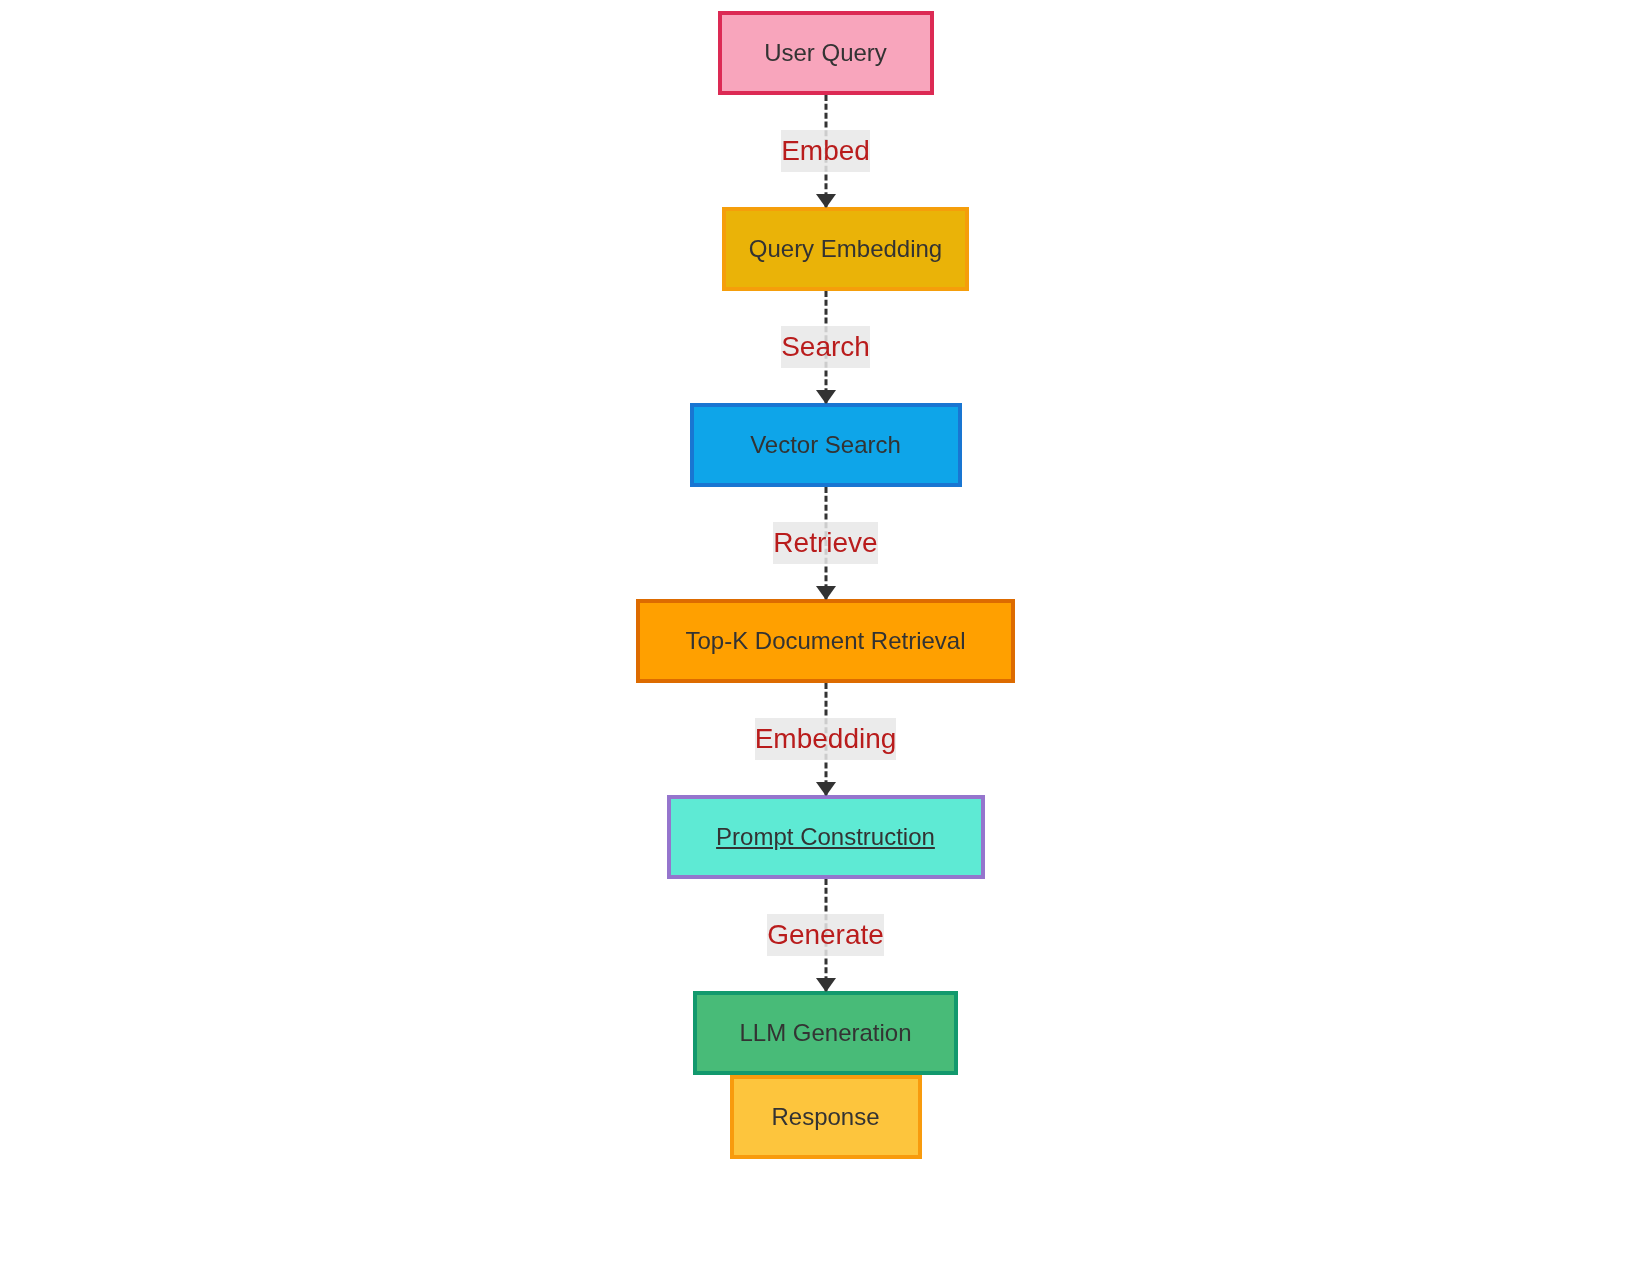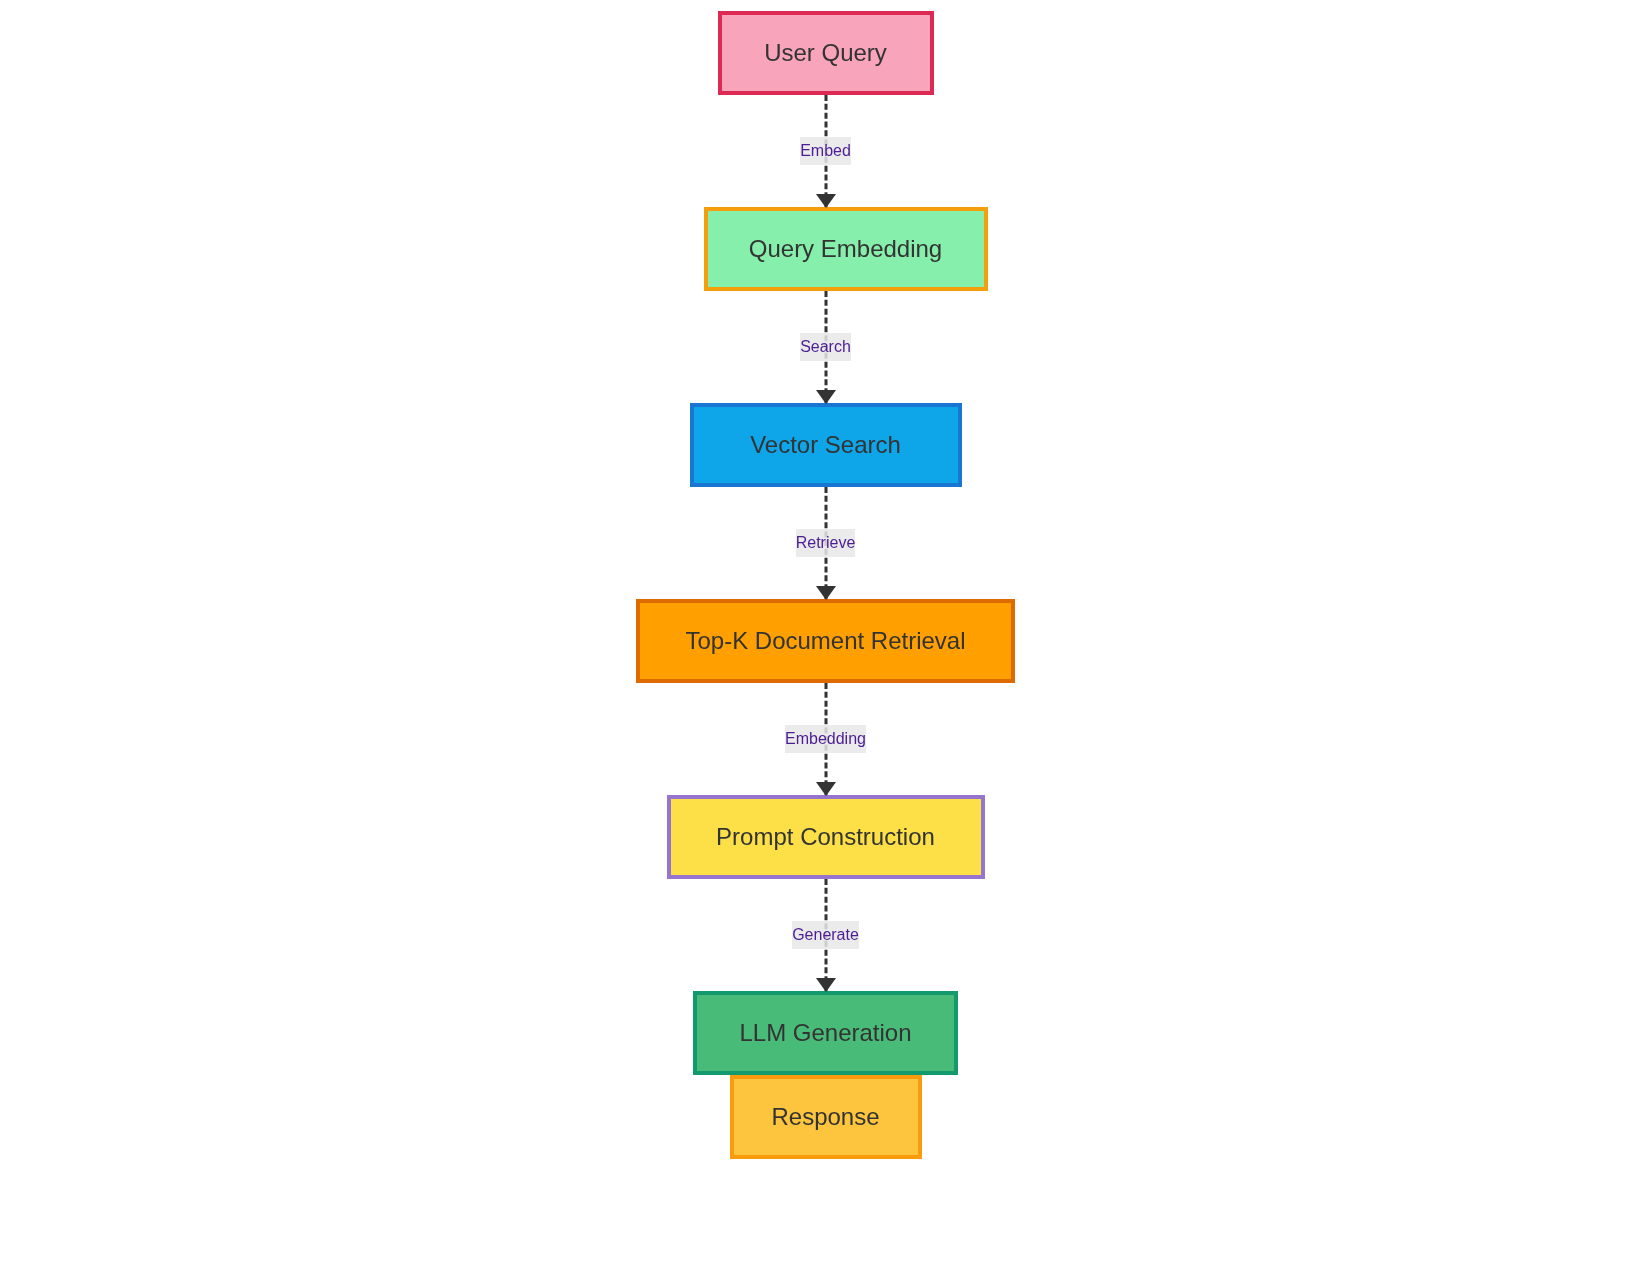--- a/index.html
+++ b/index.html
@@ -62,43 +62,43 @@
     width: 0;
     height: 0;
     border-left: 10px solid transparent;
     border-right: 10px solid transparent;
     border-top: 14px solid #333333;
   }
   .edge-label {
     position: relative;
     z-index: 2;
     background: rgba(232, 232, 232, 0.85);
-    color: #4c1d95;
-    font-size: 16px;
+    color: #b91c1c;
+    font-size: 28px;
     padding: 4px 0;
     line-height: 1.2;
   }
 </style>
 </head>
 <body>
 
 <div class="canvas">
   <div class="flow">
 
     <div class="node" style="width: 216px; background: rgb(248, 165, 188); border-color: rgb(220, 42, 84);">
       <span>User Query</span>
     </div>
 
     <div class="edge">
       <div class="edge-line"></div>
       <div class="edge-arrowhead"></div>
       <span class="edge-label">Embed</span>
     </div>
 
-    <div class="node" style="width: 284px; background: #86efac; border-color: rgb(245, 158, 11); margin-left: 40px;">
+    <div class="node" style="width: 247px; background: #eab308; border-color: rgb(245, 158, 11); margin-left: 40px;">
       <span>Query Embedding</span>
     </div>
 
     <div class="edge">
       <div class="edge-line"></div>
       <div class="edge-arrowhead"></div>
       <span class="edge-label">Search</span>
     </div>
 
     <div class="node" style="width: 272px; background: #0ea5e9; border-color: rgb(25, 118, 210);">
@@ -114,21 +114,21 @@
     <div class="node" style="width: 379px; background: rgb(255, 160, 0); border-color: rgb(221, 107, 0);">
       <span>Top-K Document Retrieval</span>
     </div>
 
     <div class="edge">
       <div class="edge-line"></div>
       <div class="edge-arrowhead"></div>
       <span class="edge-label">Embedding</span>
     </div>
 
-    <div class="node" style="width: 318px; background: #fde047; border-color: rgb(149, 117, 205);">
+    <div class="node" style="width: 318px; background: #5eead4; border-color: rgb(149, 117, 205); text-decoration: underline;">
       <span>Prompt Construction</span>
     </div>
 
     <div class="edge">
       <div class="edge-line"></div>
       <div class="edge-arrowhead"></div>
       <span class="edge-label">Generate</span>
     </div>
 
     <div class="node" style="width: 265px; background: rgb(72, 187, 120); border-color: rgb(18, 153, 109); text-align: right;">

